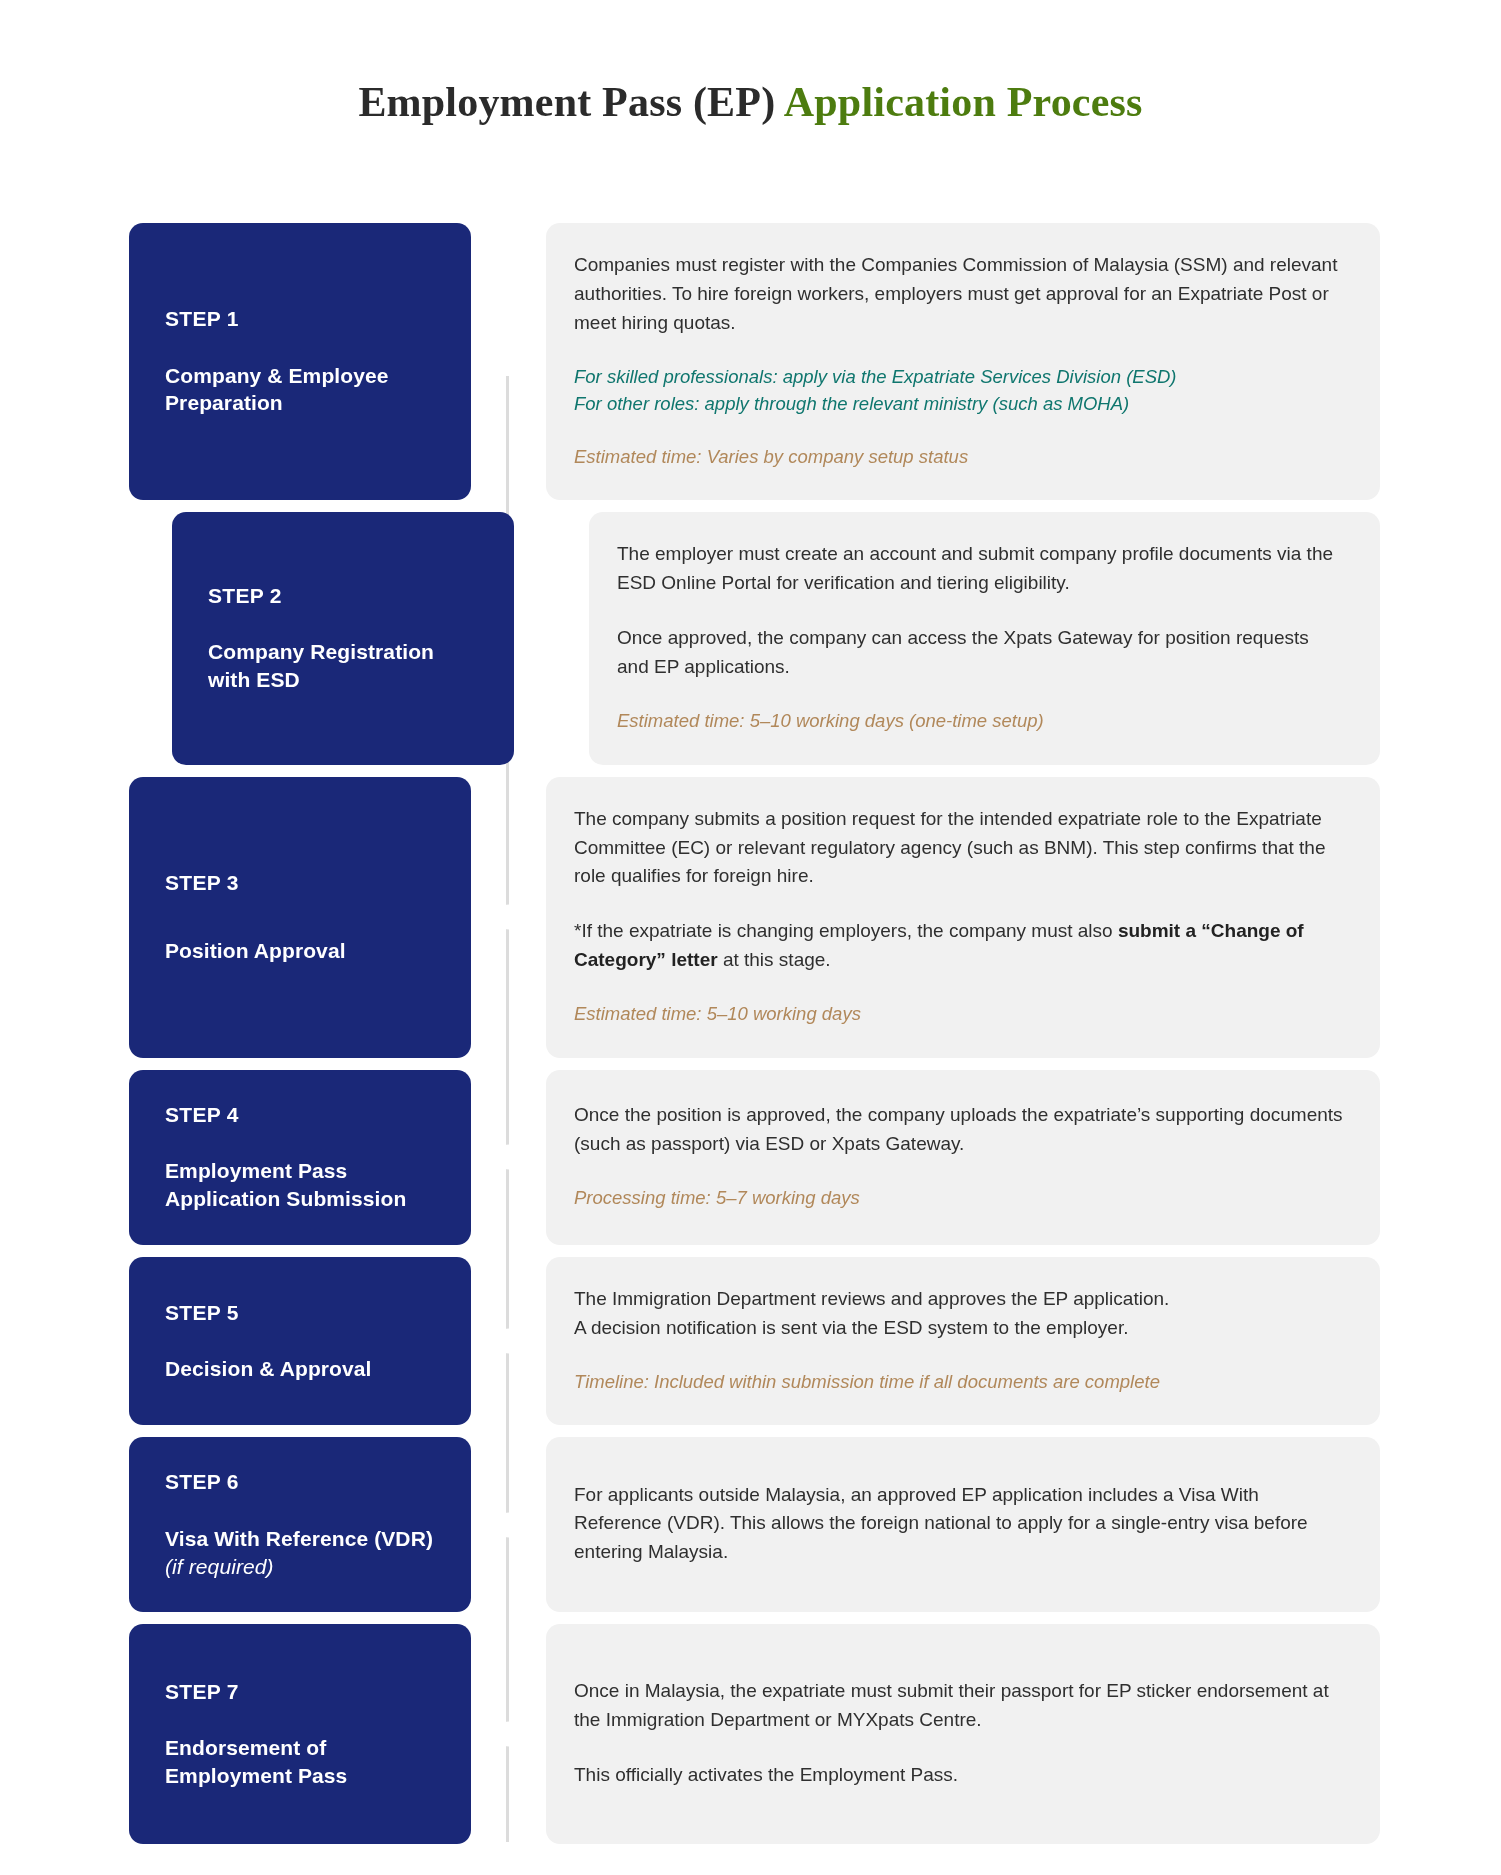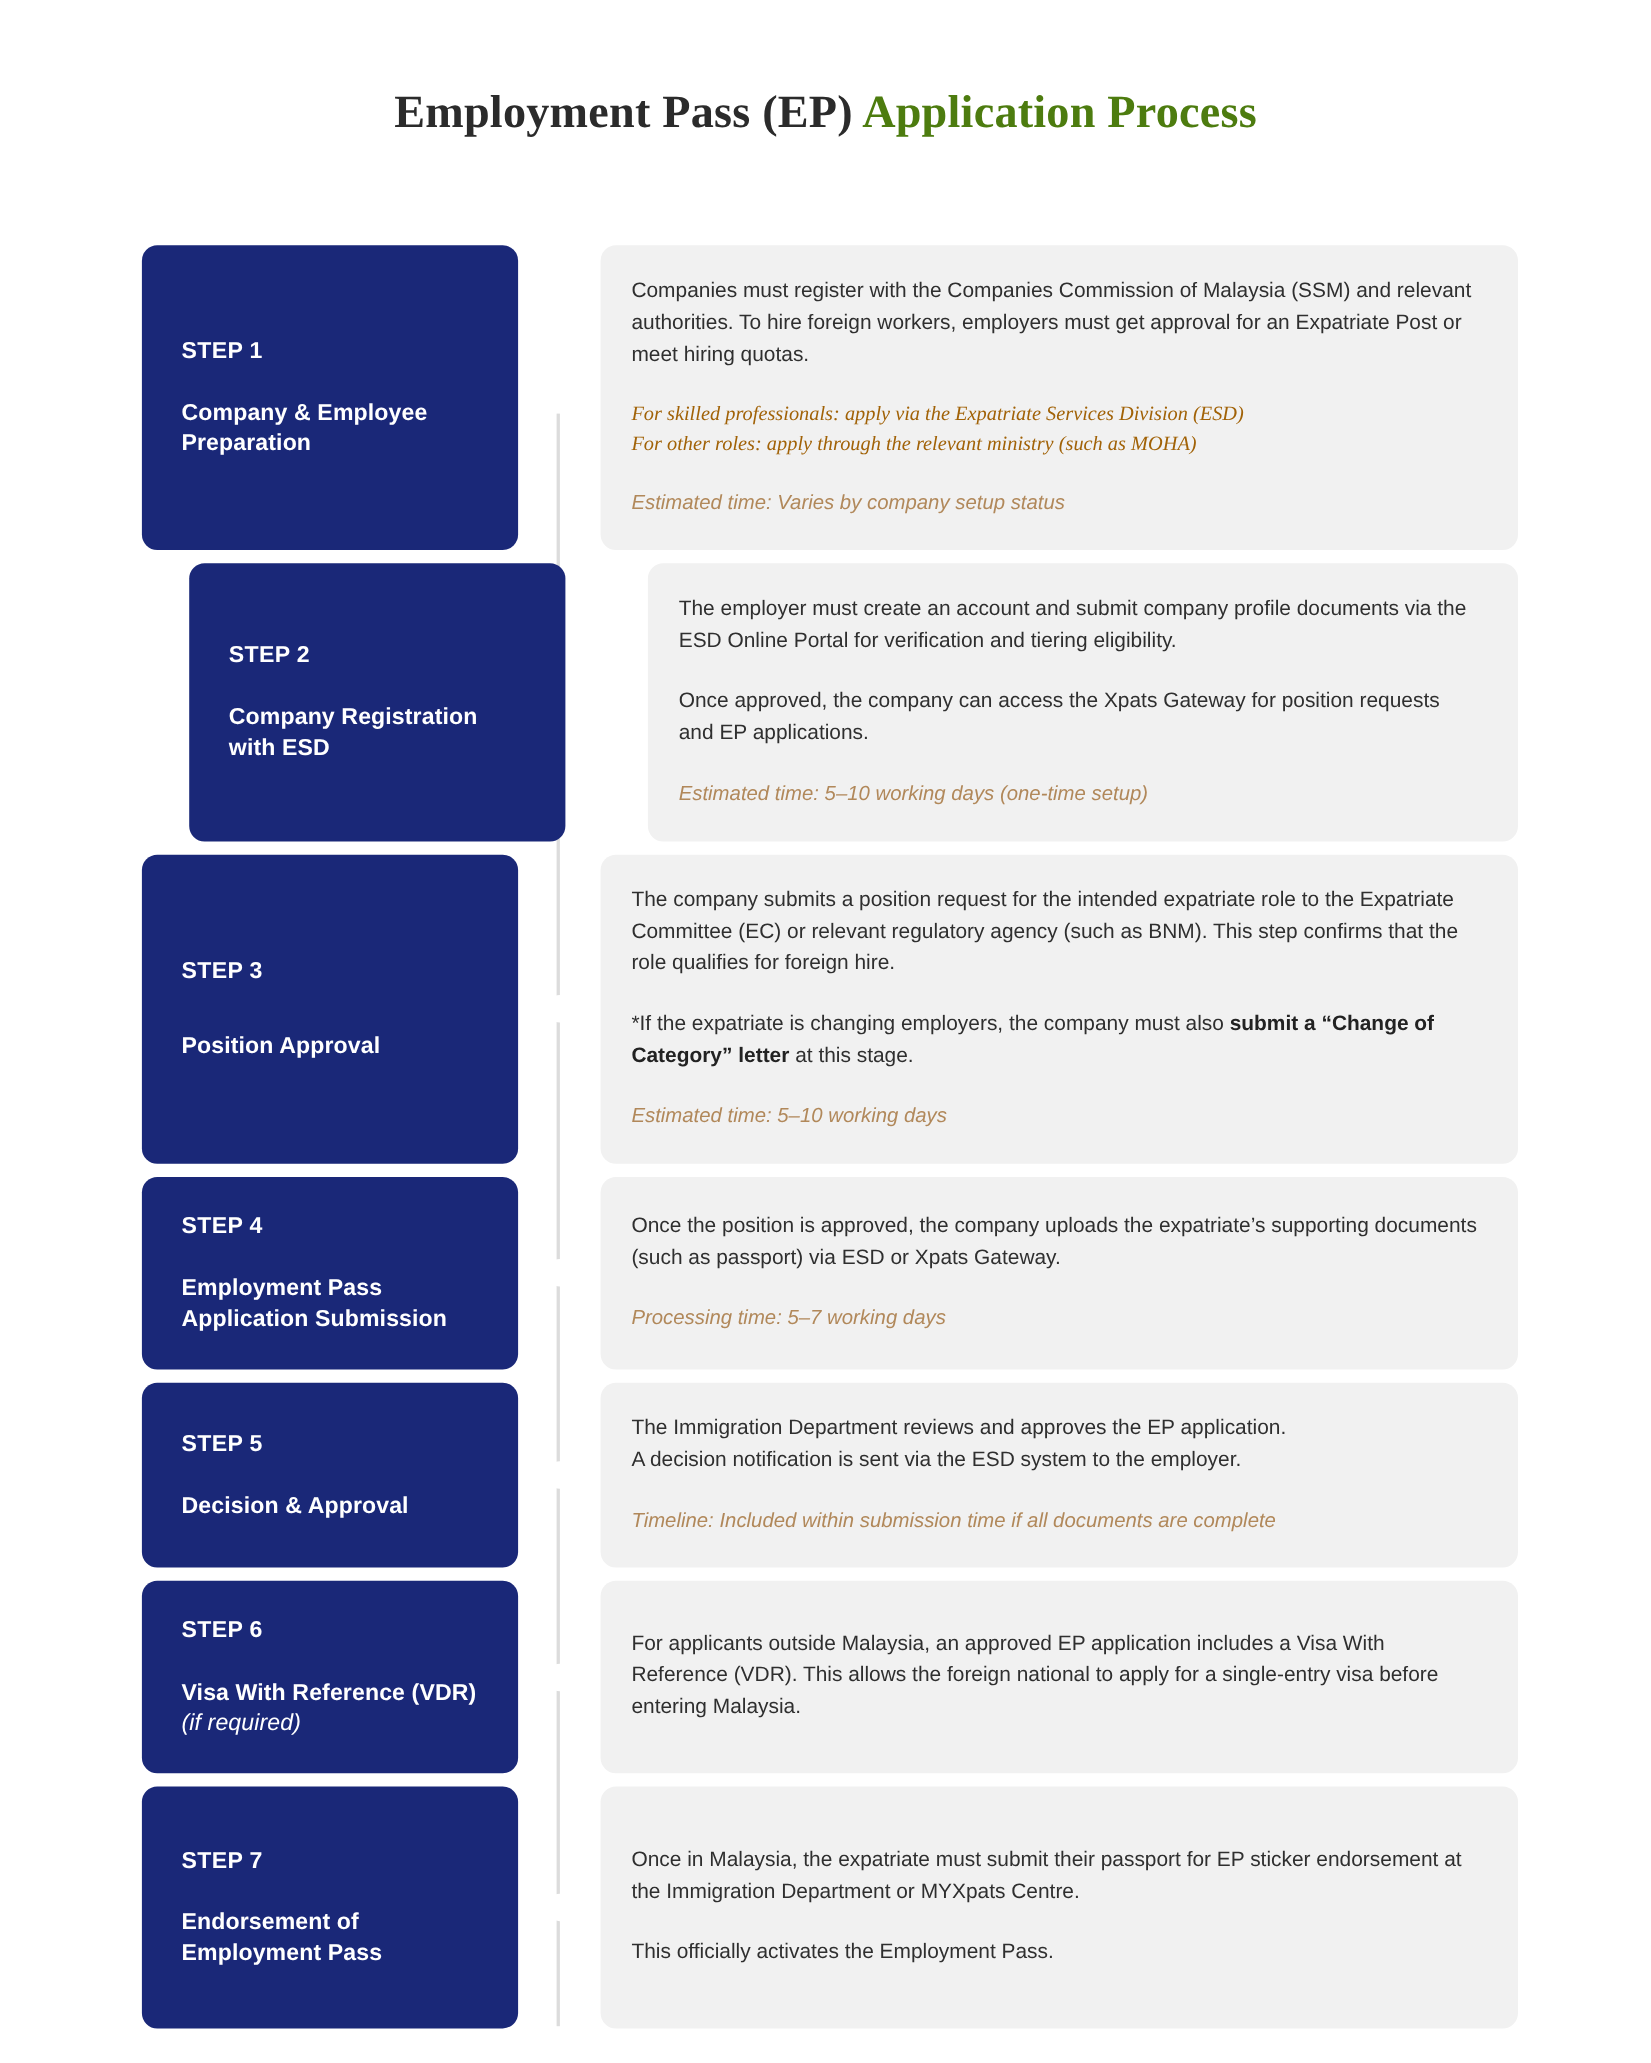--- a/index.html
+++ b/index.html
@@ -142,24 +142,23 @@
     font-size: 19px;
     line-height: 1.52;
     color: #2f2f2f;
     margin-bottom: 26px;
   }
   .para:last-child { margin-bottom: 0; }
   .para b, .para strong { font-weight: 700; color: #222; }
 
   .para-italic {
     font-style: italic;
-    color: #a16207;
+    color: #0f766e;
     font-size: 18.5px;
     line-height: 1.45;
-    font-family: Liberation Serif, serif;
   }
   .time-note {
     font-style: italic;
     color: #b1885a;
     font-size: 18.5px;
     line-height: 1.45;
     margin-bottom: 0;
   }
 
   

